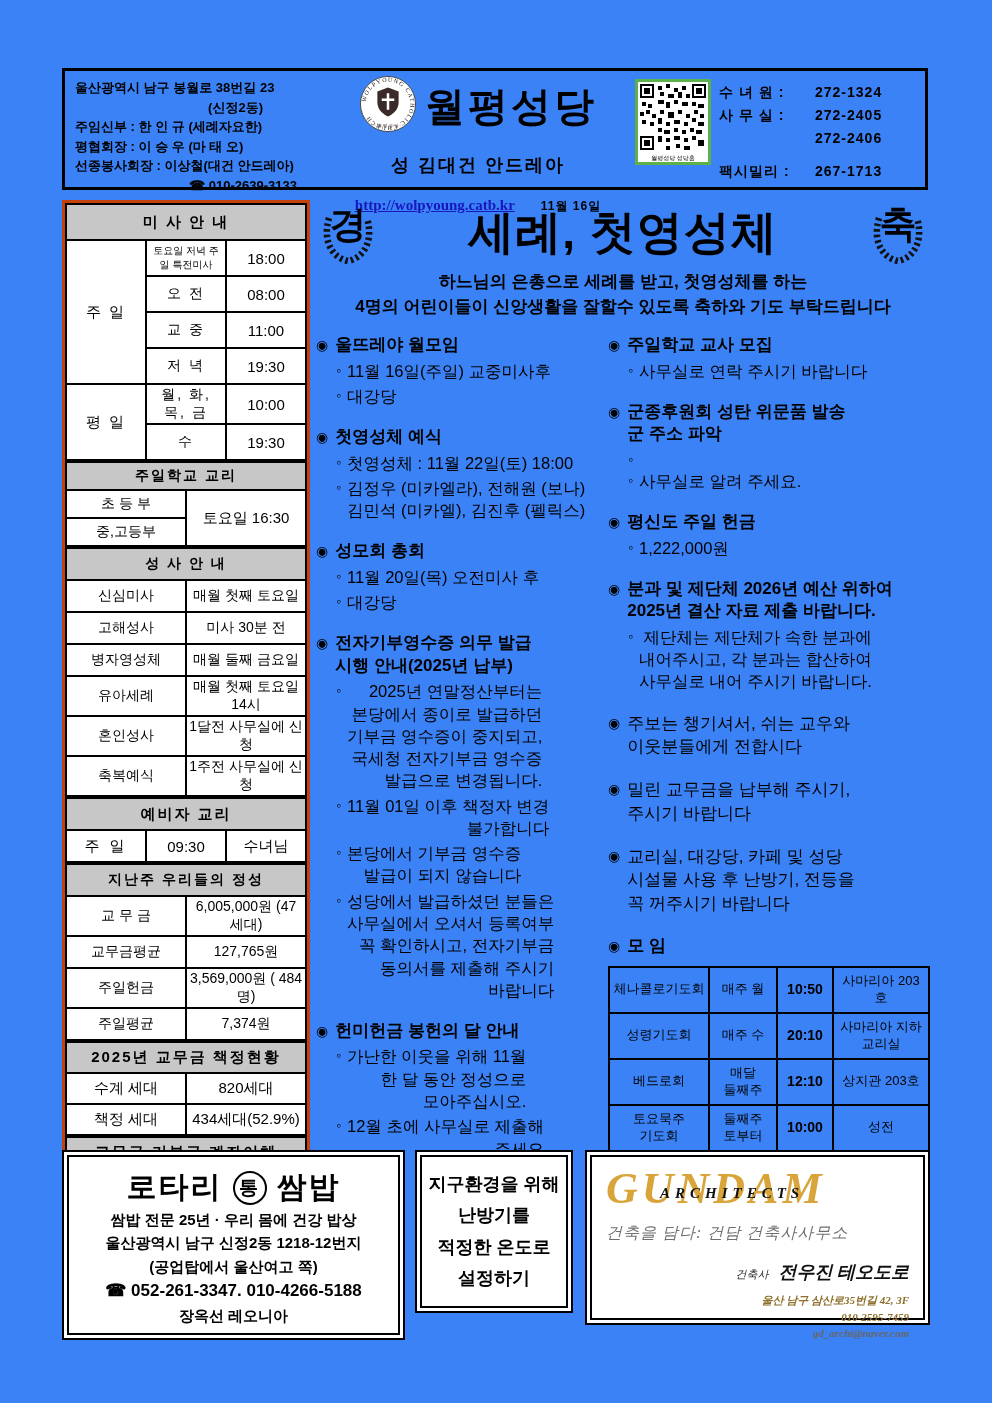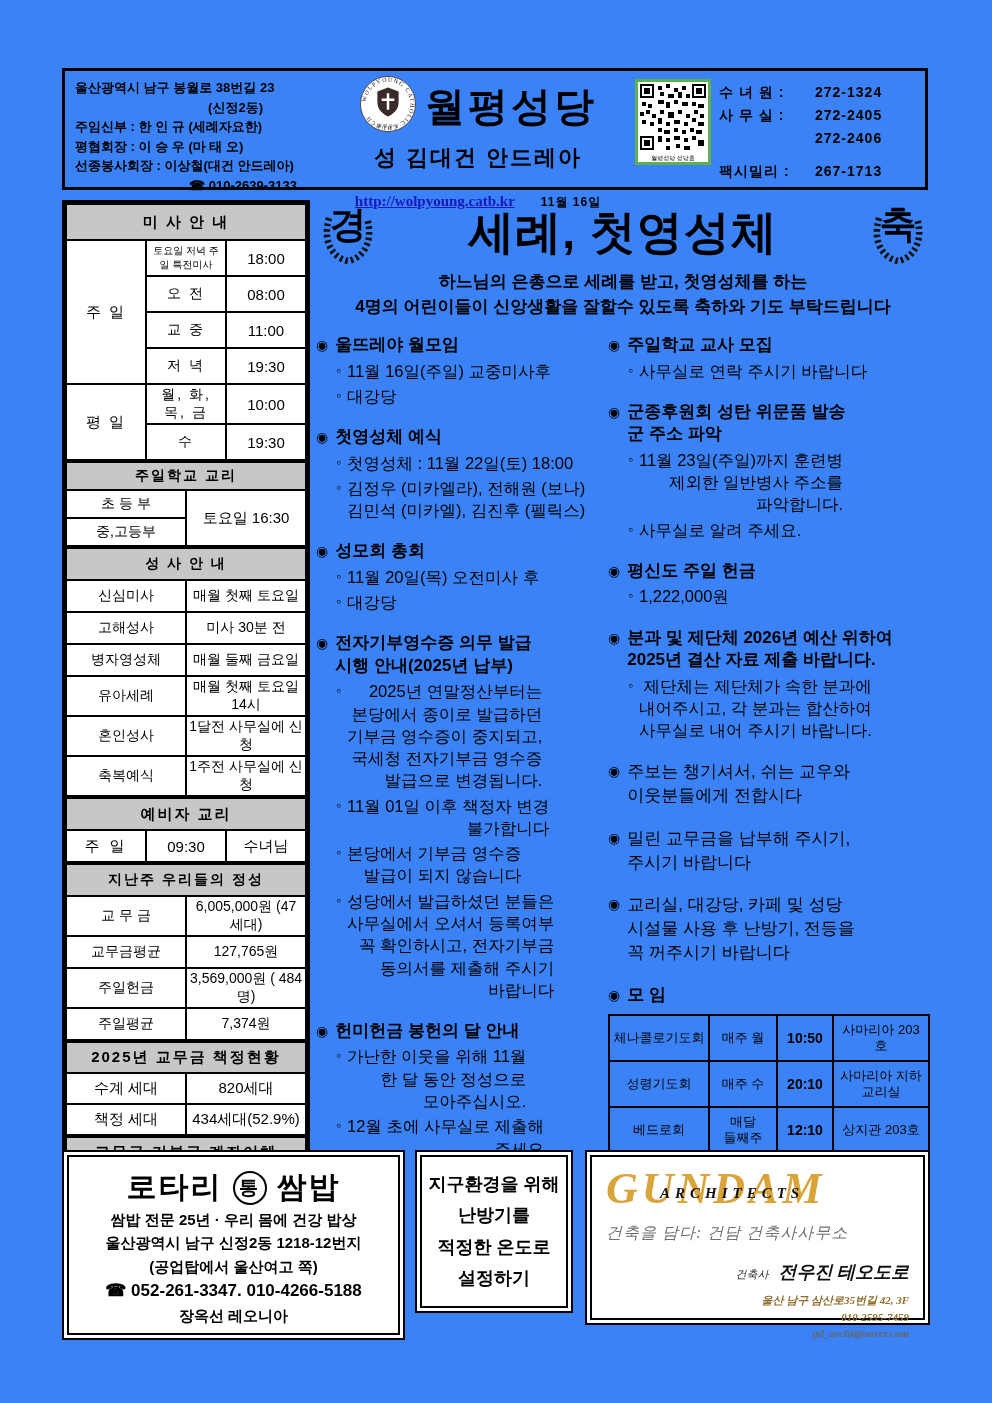--- a/index.html
+++ b/index.html
@@ -10,37 +10,37 @@
   .header-box { position:absolute; left:62px; top:68px; width:866px; height:122px;
                 border:3px solid #000; display:flex; box-sizing:border-box; }
   .header-left { width:262px; padding:7px 4px 4px 10px; font-size:13px; font-weight:bold;
                  line-height:1.5; box-sizing:border-box; }
   .h-line { display:block; white-space:pre; }
   .h-line.r1 { text-align:right; padding-right:60px; }
   .h-line.r2 { text-align:right; padding-right:26px; }
   .header-center { flex:1; text-align:center; padding-top:4px; }
   .logo-row { display:flex; align-items:center; justify-content:center; gap:8px; }
   .church-name { font-size:40px; font-weight:bold; letter-spacing:3px; }
-  .patron { font-size:22px; font-weight:bold; letter-spacing:2px; margin-top:6px; }
+  .patron { font-size:18px; font-weight:bold; letter-spacing:2px; margin-top:16px; }
   .url-row { display:flex; justify-content:center; align-items:baseline; gap:26px; margin-top:20px; }
   .url { color:#1717bd; font-weight:bold; font-size:15px; text-decoration:underline;
          font-family:"Liberation Serif", serif; }
   .date { font-size:12px; font-weight:bold; letter-spacing:1px; }
   .qr-block { width:88px; padding-top:8px; text-align:center; }
   .qr-frame { display:inline-block; border:3px solid #5cb14a; padding:2px 2px 0 2px; background:#fff; }
   .qr-caption { font-size:6px; line-height:8px; }
   .header-right { width:208px; padding:13px 6px 0 2px; font-size:14px; font-weight:bold;
                   box-sizing:border-box; }
   .c-row { display:flex; margin-bottom:5px; }
   .c-label { width:96px; white-space:pre; letter-spacing:1px; flex:none; }
   .c-val { letter-spacing:1px; }
   .c-row.gap { margin-top:17px; }
 
   
-  .sidebar { position:absolute; left:62px; top:200px; width:248px; border:3px solid #000000;
+  .sidebar { position:absolute; left:62px; top:200px; width:248px; border:3px solid #c2410c;
              box-sizing:border-box; background:#fff; }
   .tbl { width:100%; border-collapse:collapse; table-layout:fixed; }
   .tbl td { border:2px solid #000; padding:1px 2px; }
   .band { background:#c7c7c7; font-weight:bold; text-align:center; font-size:15px;
           letter-spacing:2px; height:26px; }
   .mass td { text-align:center; height:32px; }
   .mass .lab { width:52px; font-size:15px; letter-spacing:2px; }
   .mass .nm  { width:124px; font-size:14px; letter-spacing:2px; }
   .mass .nm.sm { font-size:10px; letter-spacing:0; }
   .mass .tm  { font-size:15px; }
@@ -491,23 +491,20 @@
         </div>
 
         <div class="section">
           <div class="sec-title">
               <span class="b1">◉</span>
             <span class="t ml">군종후원회 성탄 위문품 발송
 군 주소 파악</span>
             </div>
           <div class="sub-item">
               <span class="b2">◦</span>
-            <span class="s ml">11월 23일(주일)까지 훈련병
-제외한 일반병사 주소를
-파악합니다.</span>
             </div>
           <div class="sub-item">
               <span class="b2">◦</span>
             <span class="s ml">사무실로 알려 주세요.</span>
             </div>
         </div>
 
         <div class="section">
           <div class="sec-title">
               <span class="b1">◉</span>

